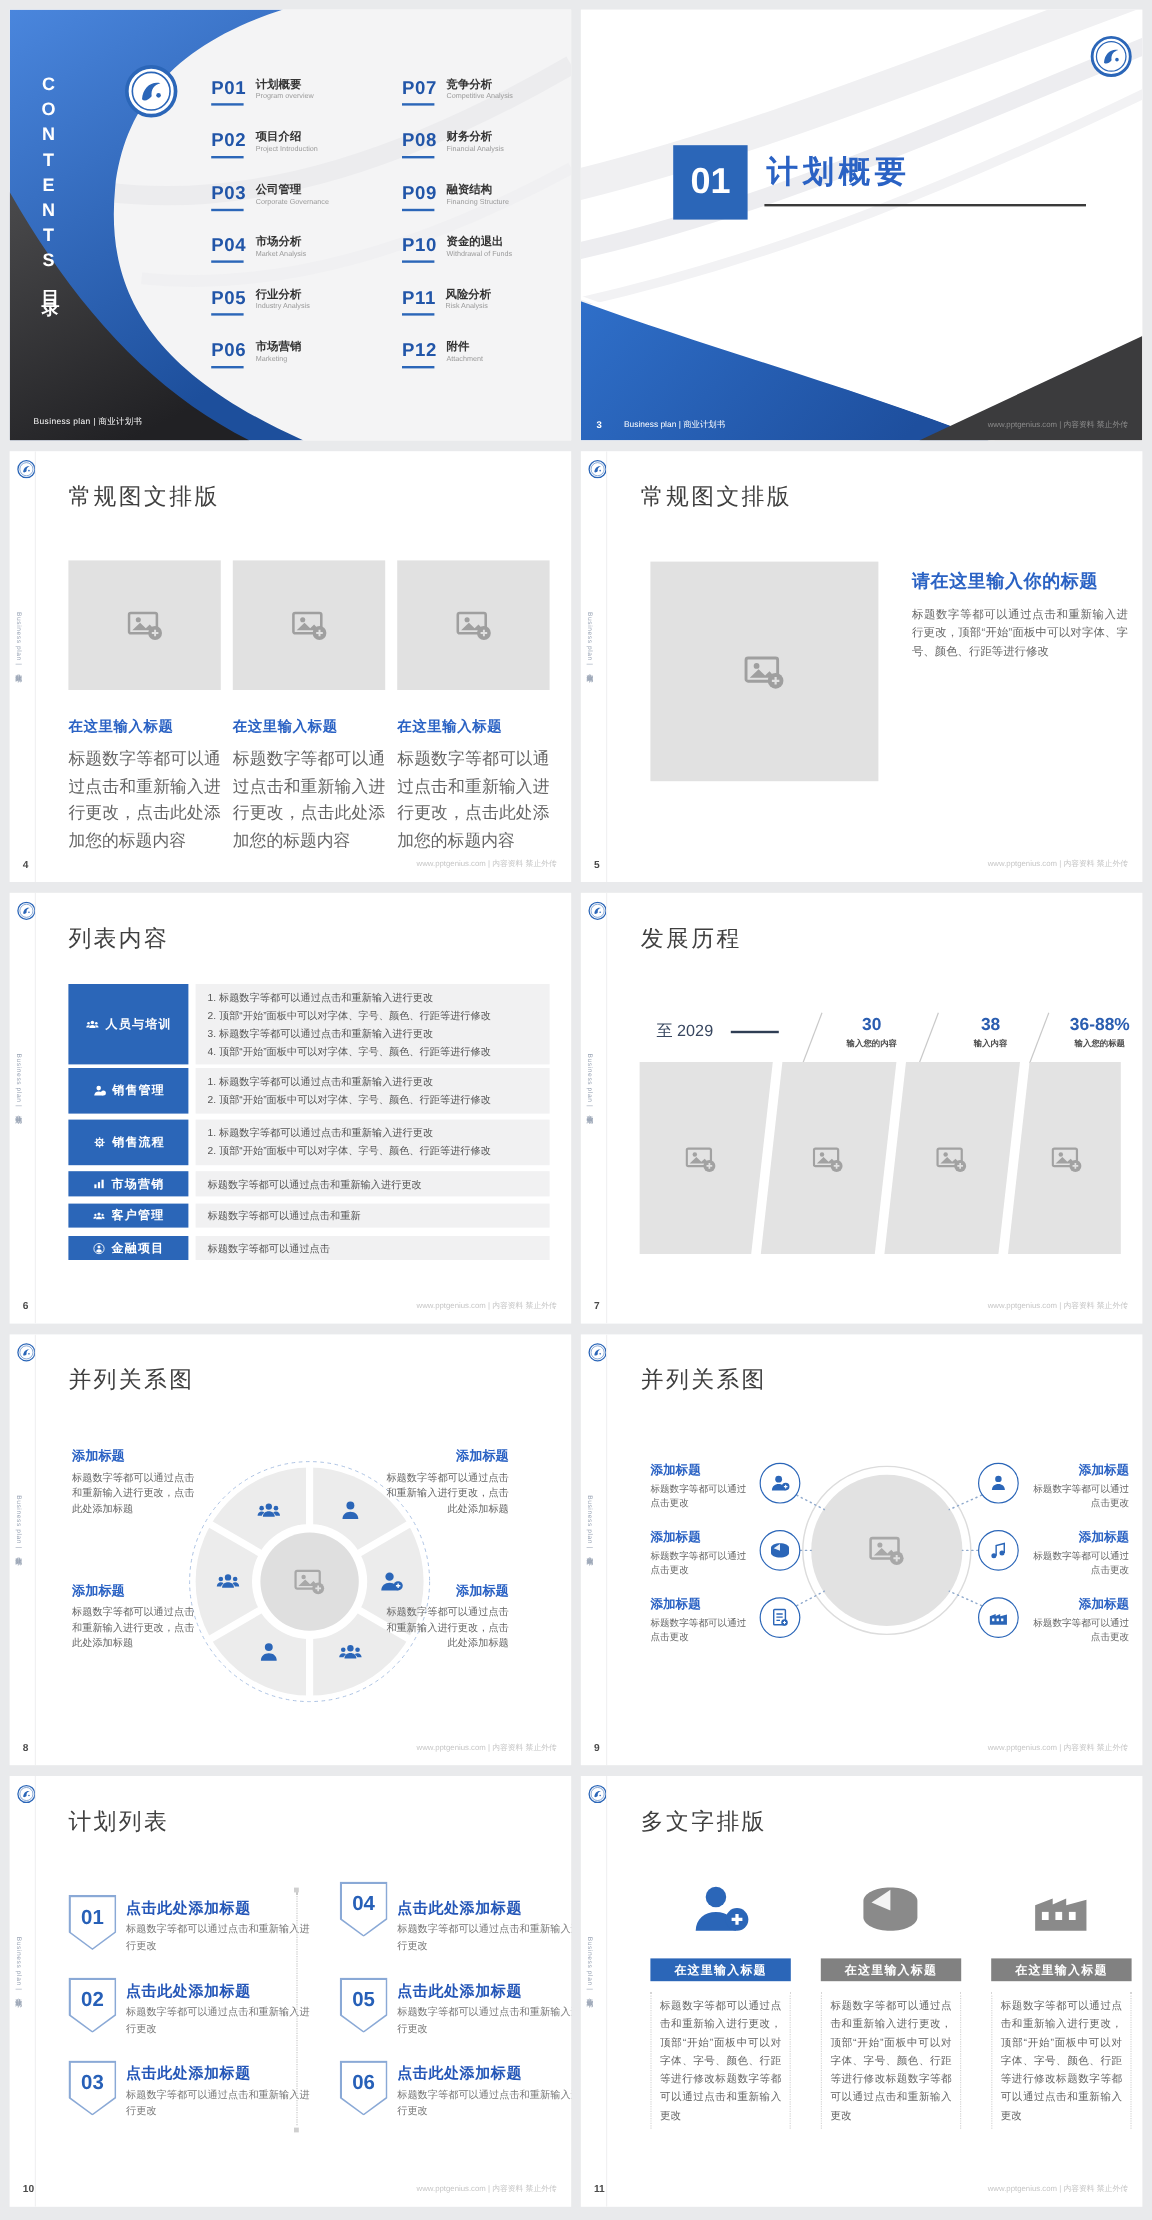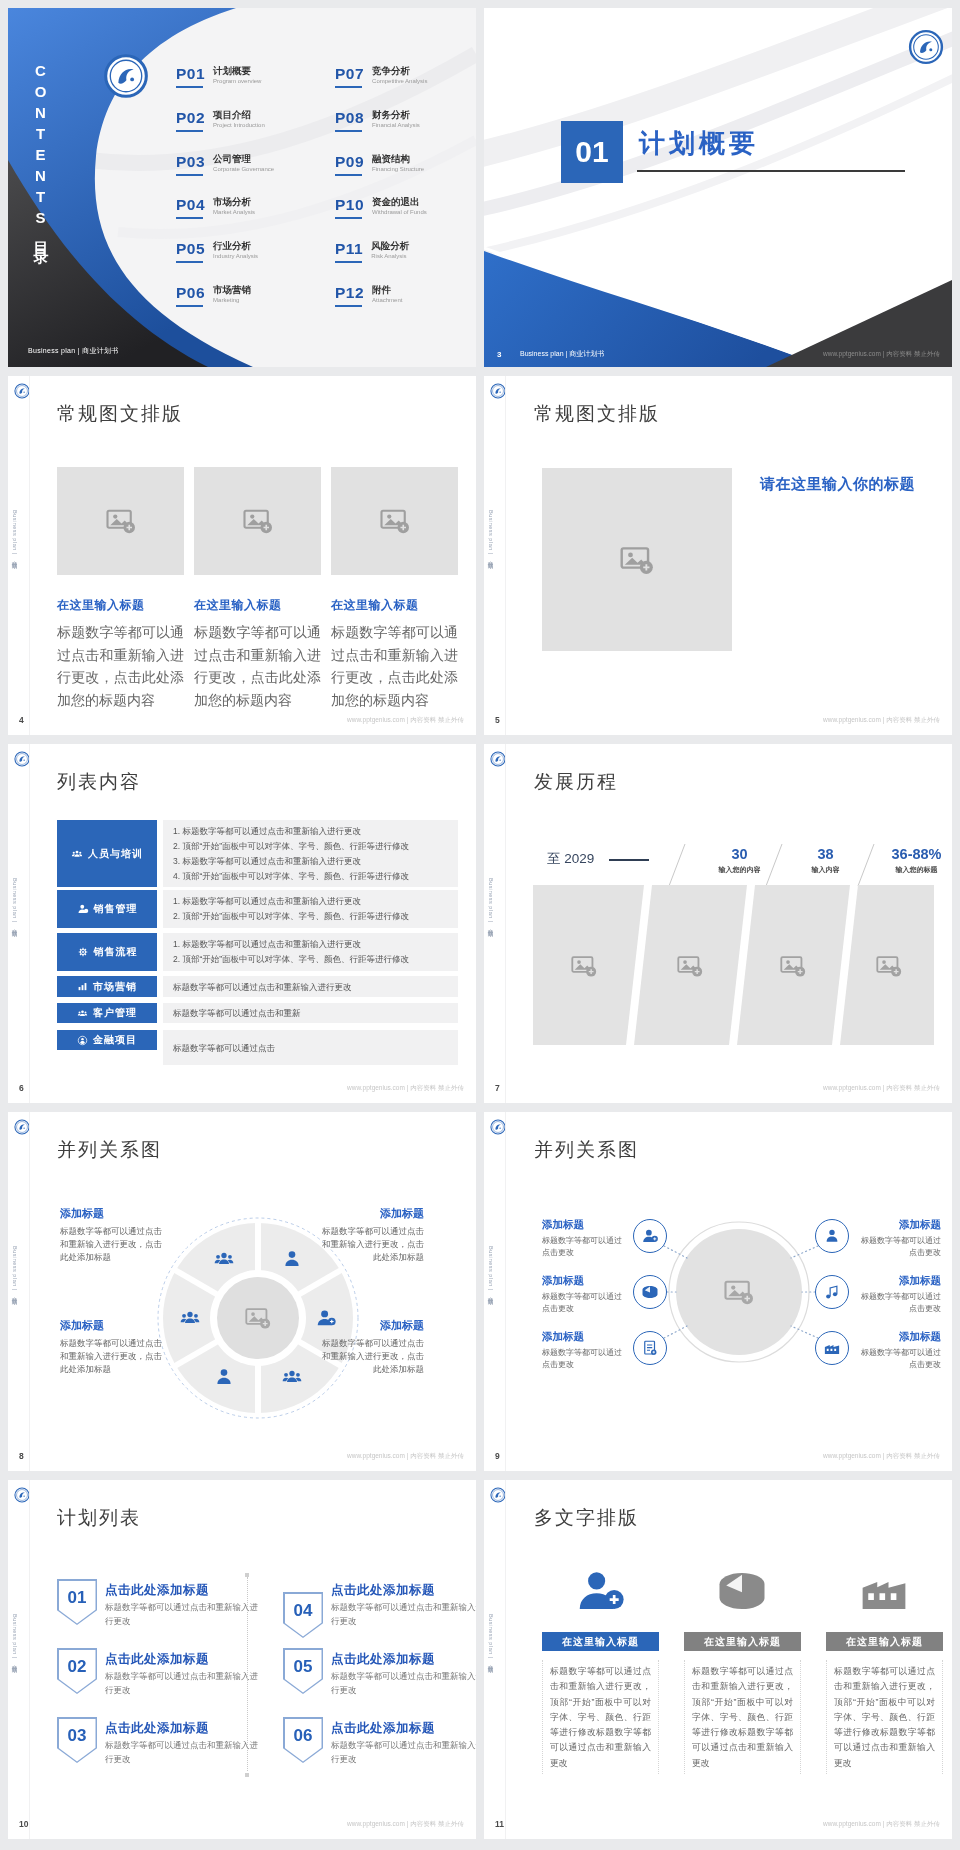--- a/index.html
+++ b/index.html
@@ -361,20 +361,21 @@
     <div class="vline"></div>
     <div class="vtext">Business plan | 商业计划书</div>
     <div class="slide-title" style="left:50px">常规图文排版</div>
     <div class="ph-box abs" style="left:58px;top:92px;width:190px;height:183px">
         <svg class="ic" style="width:34px;height:34px">
           <use href="#i-img"></use>
         </svg>
       </div>
     <div class="abs" style="left:276px;top:99px;width:180px">
       <div class="cap-blue" style="font-size:15px">请在这里输入你的标题</div>
+      <div class="body-gray" style="font-size:9.5px;margin-top:11px">标题数字等都可以通过点击和重新输入进行更改，顶部“开始”面板中可以对字体、字号、颜色、行距等进行修改</div>
     </div>
     <div class="pagenum">5</div>
     <div class="wmark">www.pptgenius.com | 内容资料 禁止外传</div>
   </div>
 
   <div class="slide" style="left:8px;top:744px">
     <svg class="logo-sm">
         <use href="#i-logo"></use>
       </svg>
     <div class="vline"></div>
@@ -430,21 +431,21 @@
     </div>
     <div class="lst-panel" style="top:259px;height:20px">
       <div class="lst-line" style="line-height:12px">标题数字等都可以通过点击和重新</div>
     </div>
     <div class="lst-btn" style="top:286px;height:20px">
       <svg class="ic" style="width:11px;height:11px">
           <use href="#i-person-circle"></use>
         </svg>
       <span>金融项目</span>
     </div>
-    <div class="lst-panel" style="top:286px;height:35px">
+    <div class="lst-panel" style="top:286px;height:20px">
       <div class="lst-line" style="line-height:12px">标题数字等都可以通过点击</div>
     </div>
 
     <div class="pagenum">6</div>
     <div class="wmark">www.pptgenius.com | 内容资料 禁止外传</div>
   </div>
 
   <div class="slide" style="left:484px;top:744px">
     <svg class="bg" viewBox="0 0 468 359">
       <path d="M201,100 L185,142" stroke="#c9c9c9" stroke-width="1" fill="none"></path>
@@ -456,21 +457,21 @@
       <path d="M374,141 L450,141 L450,301 L356,301 Z" fill="#e3e3e3"></path>
     </svg>
     <svg class="logo-sm">
         <use href="#i-logo"></use>
       </svg>
     <div class="vline"></div>
     <div class="vtext">Business plan | 商业计划书</div>
     <div class="slide-title" style="left:50px">发展历程</div>
     <div class="abs" style="left:63px;top:106px;font-size:13.5px;color:#37465f">至 2029</div>
     <div class="abs" style="left:125px;top:115px;width:40px;height:2px;background:#2f3e54"></div>
-    <div class="tl-stat" style="left:208px;top:102px">
+    <div class="tl-stat" style="left:195px;top:102px">
       <div class="tl-val">30</div>
       <div class="tl-lab">输入您的内容</div>
     </div>
     <div class="tl-stat" style="left:294px;top:102px">
       <div class="tl-val">38</div>
       <div class="tl-lab">输入内容</div>
     </div>
     <div class="tl-stat" style="left:385px;top:102px">
       <div class="tl-val">36-88%</div>
       <div class="tl-lab">输入您的标题</div>
@@ -640,21 +641,21 @@
         <div class="badge-inner">02</div>
       </div>
     <div class="plan-item-h" style="left:97px;top:171px">点击此处添加标题</div>
     <div class="plan-item-b" style="left:97px;top:190px">标题数字等都可以通过点击和重新输入进行更改</div>
     <div class="badge" style="left:49px;top:237px">
         <div class="badge-outer"></div>
         <div class="badge-inner">03</div>
       </div>
     <div class="plan-item-h" style="left:97px;top:240px">点击此处添加标题</div>
     <div class="plan-item-b" style="left:97px;top:259px">标题数字等都可以通过点击和重新输入进行更改</div>
-    <div class="badge" style="left:275px;top:112px">
+    <div class="badge" style="left:275px;top:88px">
         <div class="badge-outer"></div>
         <div class="badge-inner">04</div>
       </div>
     <div class="plan-item-h" style="left:323px;top:102px">点击此处添加标题</div>
     <div class="plan-item-b" style="left:323px;top:121px">标题数字等都可以通过点击和重新输入进行更改</div>
     <div class="badge" style="left:275px;top:168px">
         <div class="badge-outer"></div>
         <div class="badge-inner">05</div>
       </div>
     <div class="plan-item-h" style="left:323px;top:171px">点击此处添加标题</div>

